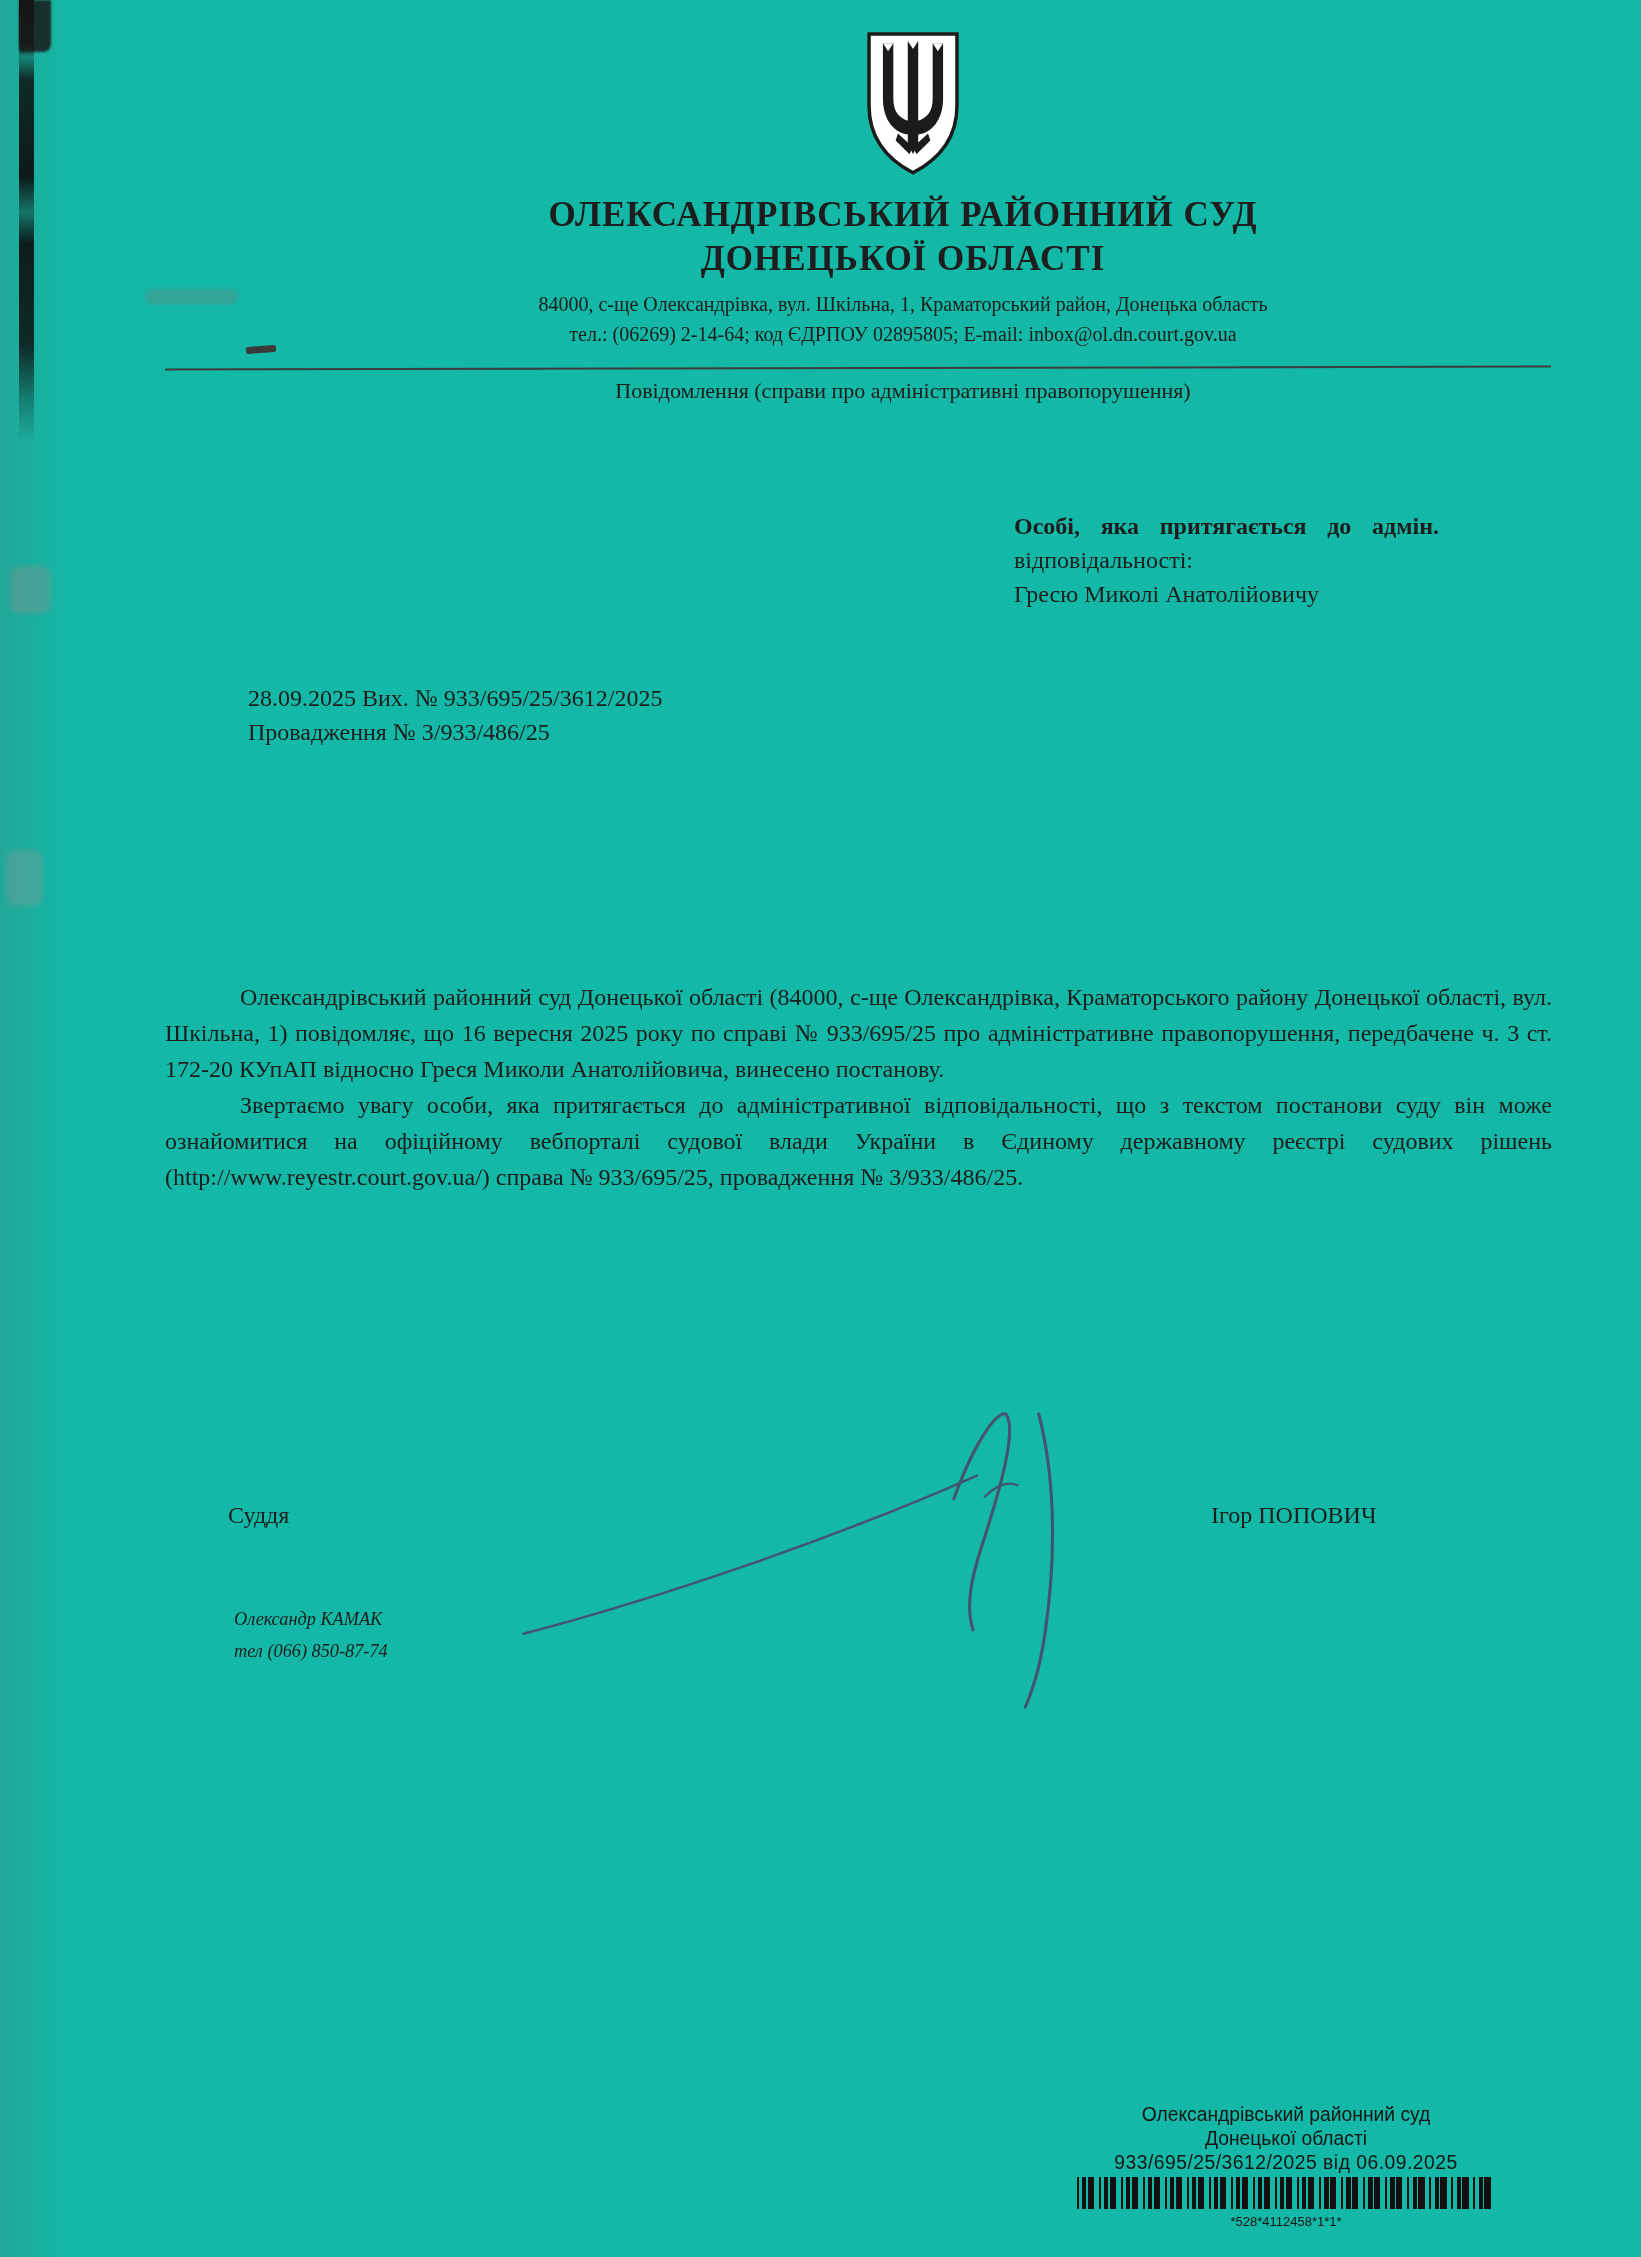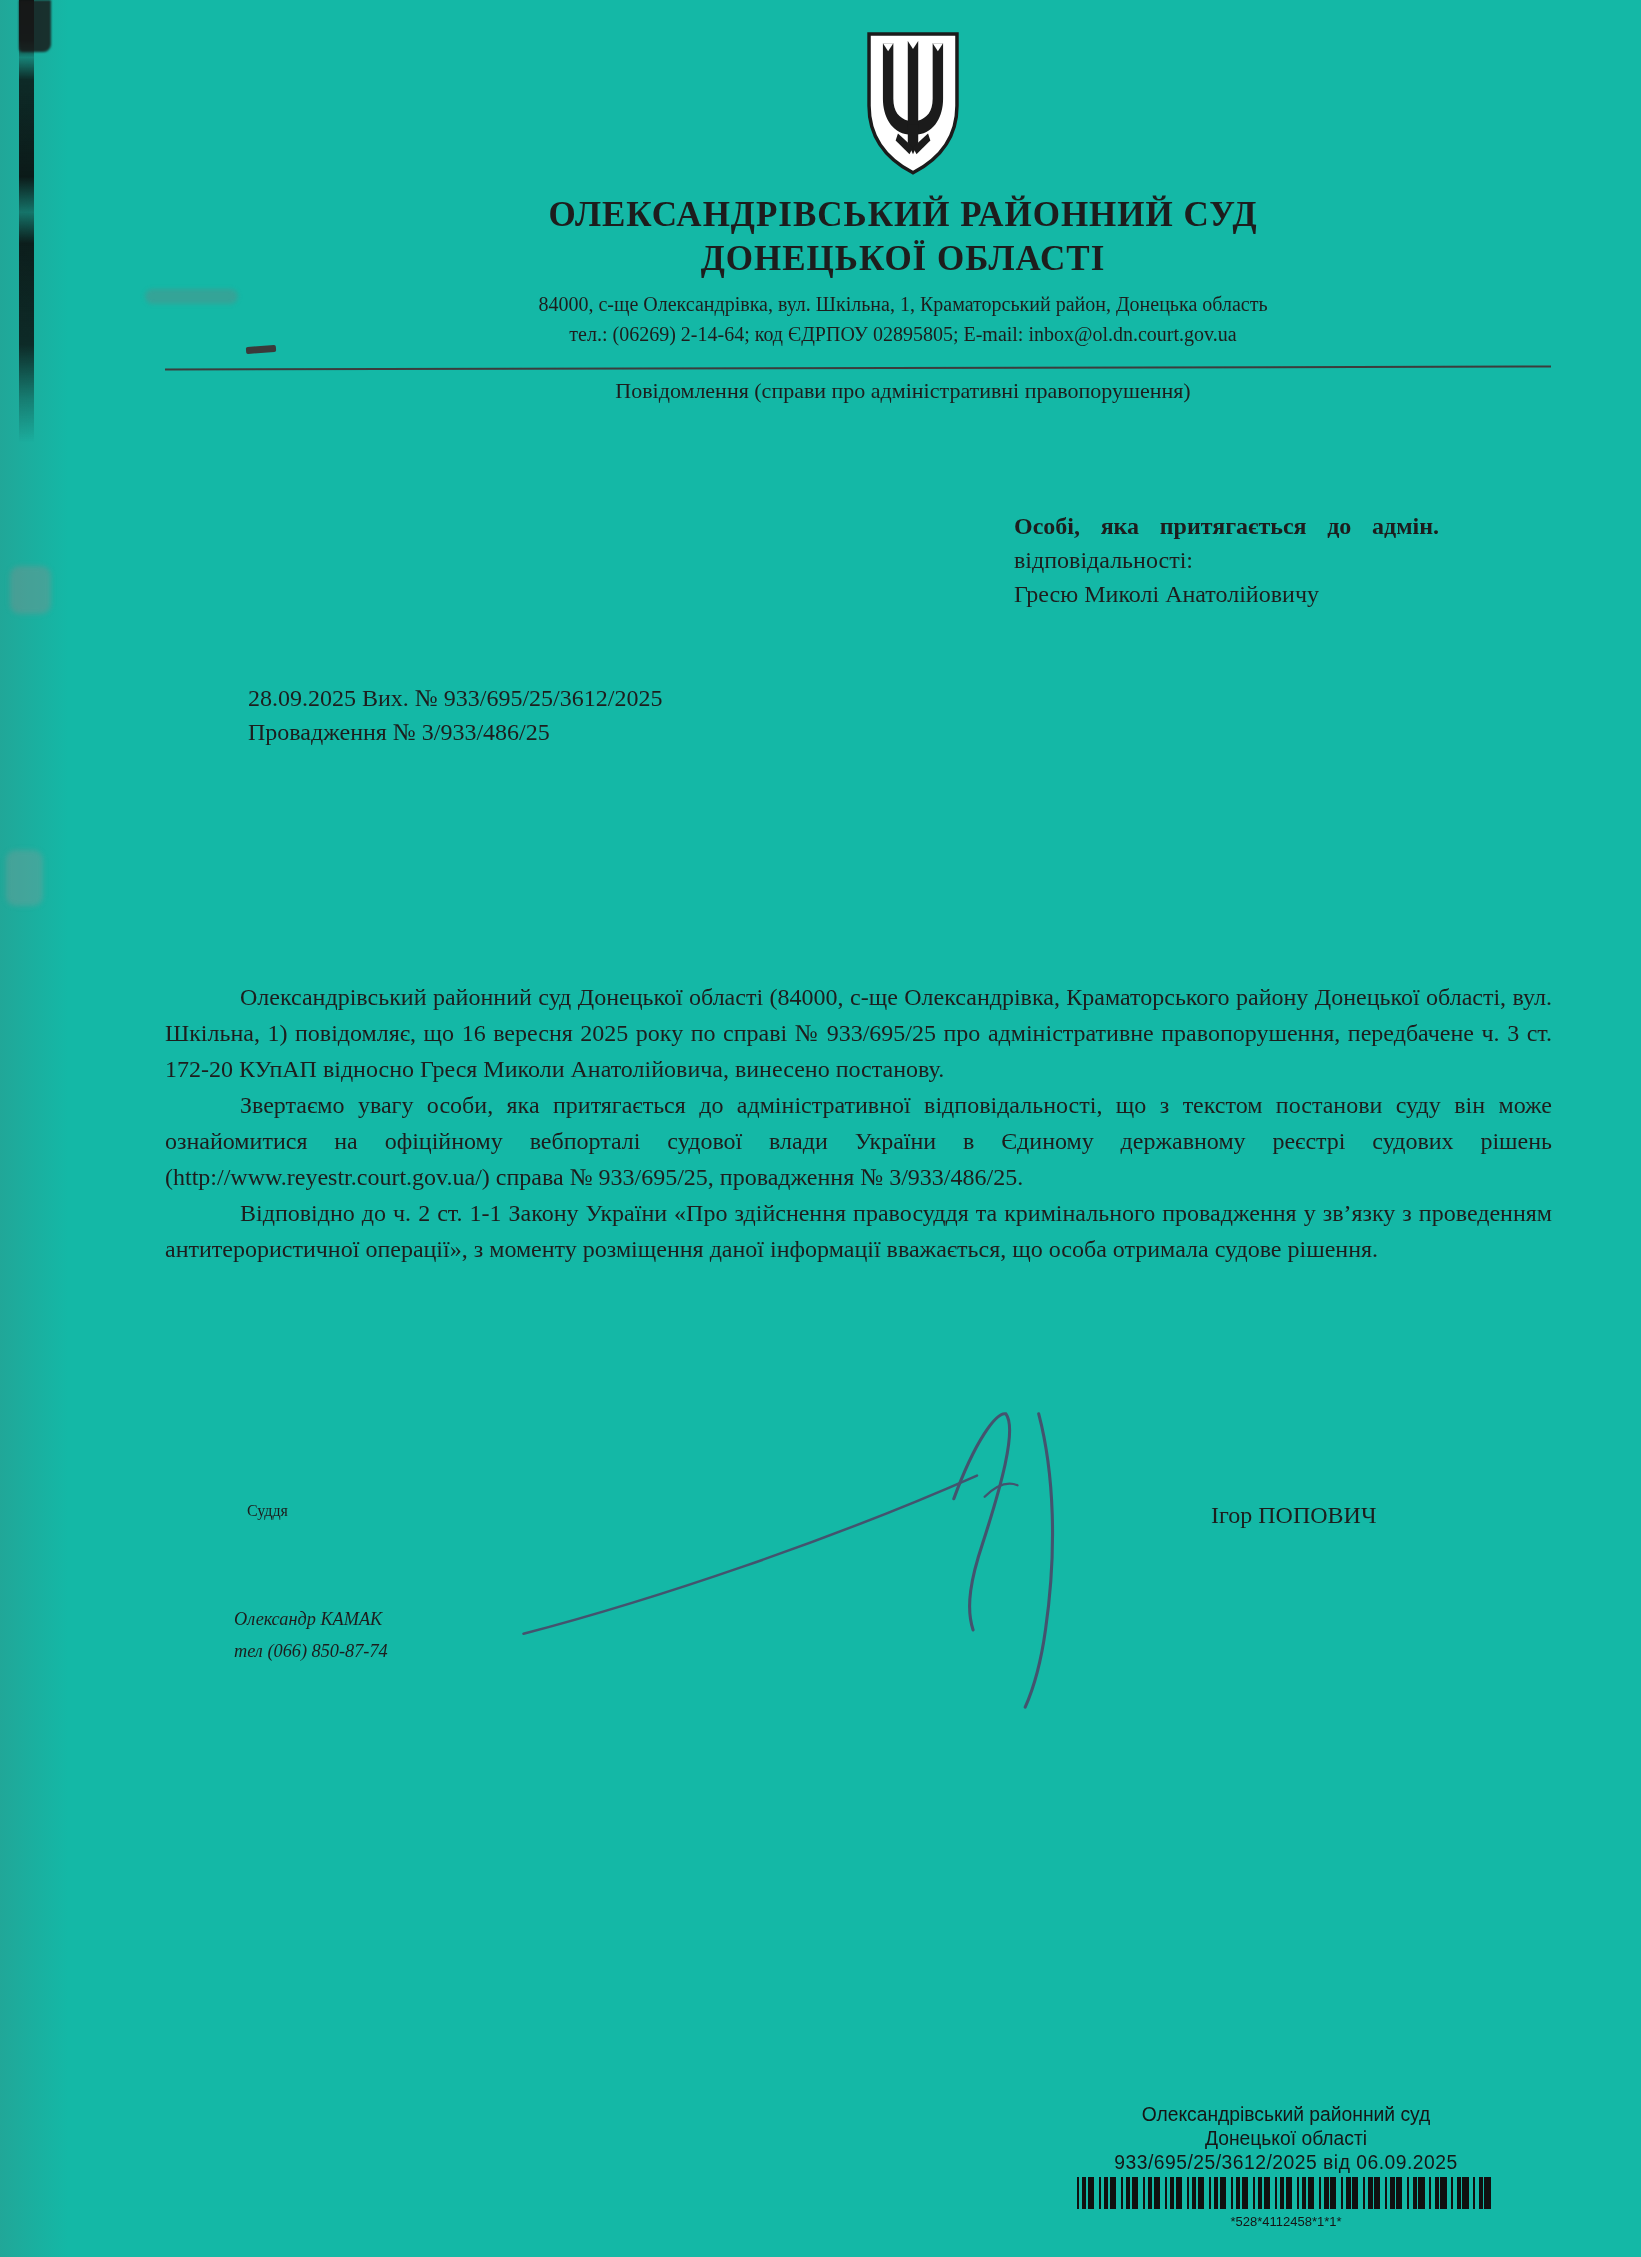--- a/index.html
+++ b/index.html
@@ -43,21 +43,21 @@
     text-align:center; font-size:22px; }
   
   .recipient { position:absolute; left:1014px; top:509px; width:425px;
     font-size:24px; line-height:34px; }
   .recipient .l1 { text-align:justify; text-align-last:justify;font-weight:bold; }
   .refblock { position:absolute; left:248px; top:681px; font-size:24px; line-height:34px; }
   .announce { position:absolute; left:243px; top:841px; font-size:24px; line-height:35px; }
   .bodytext { position:absolute; left:165px; top:979px; width:1387px;
     font-size:24px; line-height:36px; text-align:justify; }
   .bodytext p { margin:0; text-indent:75px; }
-  .sig-role { position:absolute; left:247px; top:1502px; font-size:16px; }
+  .sig-role { position:absolute; left:228px; top:1502px; font-size:24px; }
   .sig-name { position:absolute; left:1211px; top:1502px; font-size:24px; }
   .contact { position:absolute; left:234px; top:1603px; font-style:italic;
     font-size:18.3px; line-height:32px; }
   .signature-svg { position:absolute; left:502px; top:1381px; width:618px; height:357px;
     pointer-events:none; }
   .sig-stroke { stroke:var(--ink,#44536e); fill:none; stroke-linecap:round; }
   
   .barcode-block { position:absolute; left:1033px; top:2103px; width:506px;
     text-align:center; font-family:"Liberation Sans","DejaVu Sans",sans-serif;
     font-size:19.3px; line-height:24px; color:#151515; }
@@ -118,21 +118,20 @@
 
   <div class="refblock">
     <div>28.09.2025 Вих. № 933/695/25/3612/2025</div>
     <div>Провадження № 3/933/486/25</div>
   </div>
 
 
   <div class="bodytext">
     <p>Олександрівський районний суд Донецької області (84000, с-ще Олександрівка, Краматорського району Донецької області, вул. Шкільна, 1) повідомляє, що 16 вересня 2025 року по справі № 933/695/25 про адміністративне правопорушення, передбачене ч. 3 ст. 172-20 КУпАП відносно Греся Миколи Анатолійовича, винесено постанову.</p>
     <p>Звертаємо увагу особи, яка притягається до адміністративної відповідальності, що з текстом постанови суду він може ознайомитися на офіційному вебпорталі судової влади України в Єдиному державному реєстрі судових рішень (http://www.reyestr.court.gov.ua/) справа № 933/695/25, провадження № 3/933/486/25.</p>
-    <p>Відповідно до ч. 2 ст. 1-1 Закону України «Про здійснення правосуддя та кримінального провадження у зв’язку з проведенням антитерористичної операції», з моменту розміщення даної інформації вважається, що особа отримала судове рішення.</p>
   </div>
 
   <div class="sig-role">Суддя</div>
   <div class="sig-name">Ігор ПОПОВИЧ</div>
 
   <svg class="signature-svg" viewBox="0 0 640 370" xmlns="http://www.w3.org/2000/svg">
     <path class="sig-stroke" stroke-width="2.6" d="M22 262 C160 226, 340 165, 492 98"></path>
     <path class="sig-stroke" stroke-width="3.2" d="M468 122 C490 62, 512 32, 522 34 C534 50, 516 112, 498 168 C486 204, 480 234, 488 258"></path>
     <path class="sig-stroke" stroke-width="3.2" d="M556 34 C572 95, 575 175, 563 258 C558 294, 550 320, 542 338"></path>
     <path class="sig-stroke" stroke-width="2.4" d="M500 120 C512 108, 524 104, 534 108"></path>

